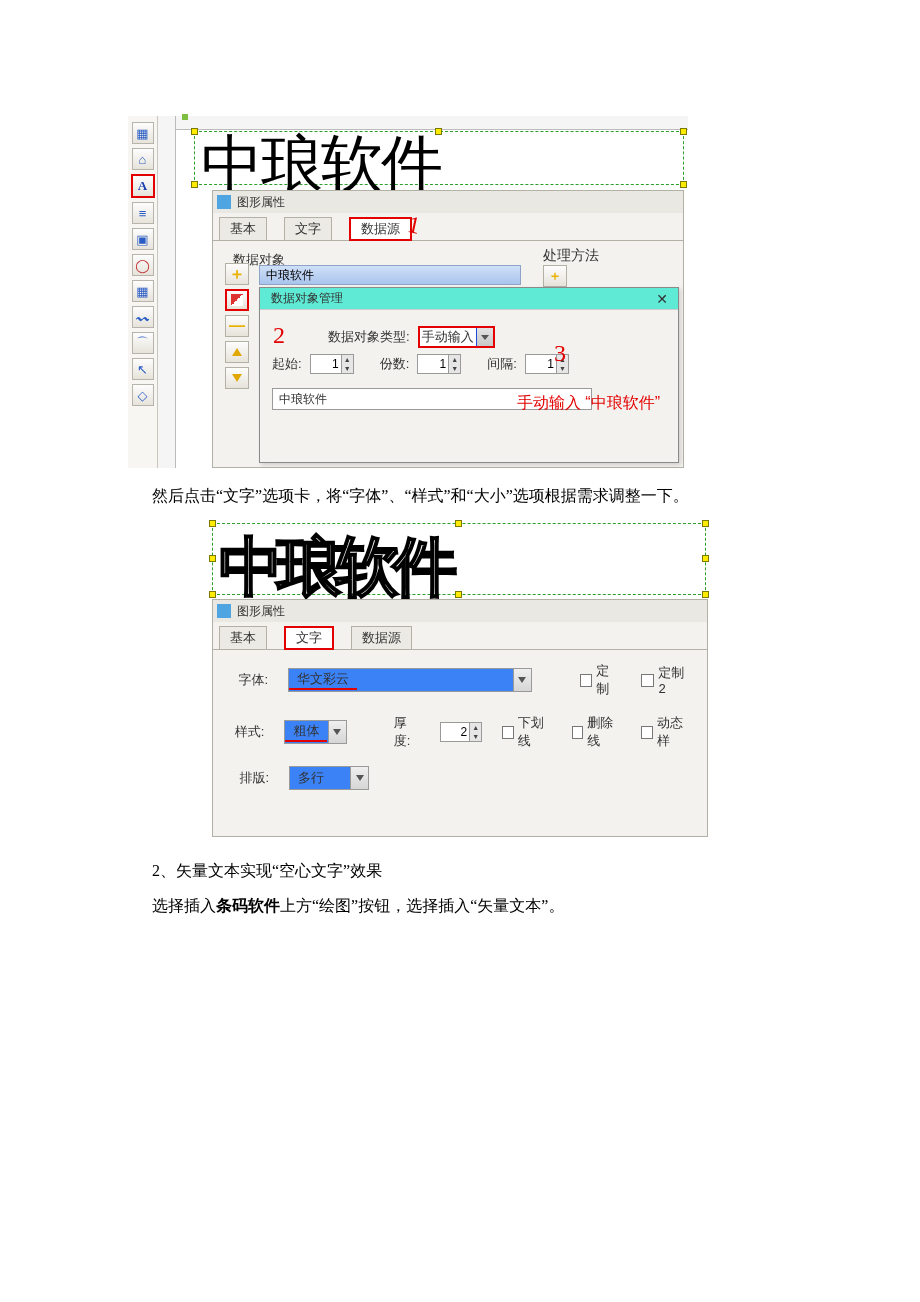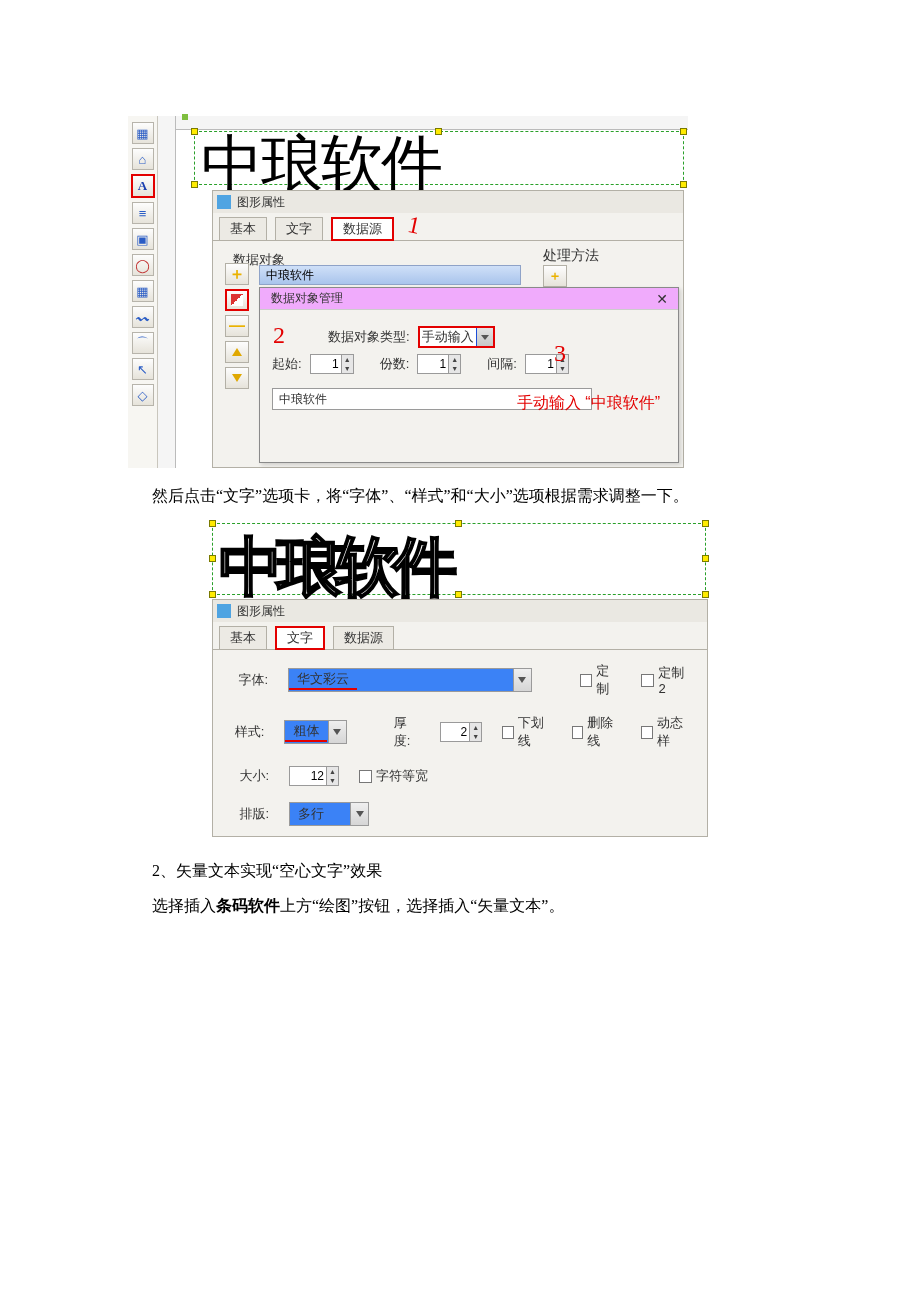--- a/index.html
+++ b/index.html
@@ -17,39 +17,39 @@
   .tool-btn.big-a { border: 2px solid #e30000; width: 24px; height: 24px; color: #1a3fb0; font-weight: bold; font-family: "Times New Roman", serif; }
   .ruler-v { position: absolute; left: 30px; top: 0; width: 18px; height: 352px; background: #f5f5f5; border-right: 1px solid #bbb; }
   .ruler-h { position: absolute; left: 48px; top: 0; right: 0; height: 14px; background: #f5f5f5; border-bottom: 1px solid #bbb; }
   .ruler-h::after { content: ""; position: absolute; left: 6px; top: -2px; width: 6px; height: 6px; background: #7fbf3f; }
   .canvas1 { position: absolute; left: 66px; top: 15px; right: 4px; height: 54px; border: 1px dashed #2aa02a; background: #fff; }
   .big-text-serif { position: absolute; left: 6px; top: -10px; font-family: "SimSun", serif; font-size: 62px; letter-spacing: -2px; color: #000; white-space: nowrap; }
   .sel-handle { position: absolute; width: 7px; height: 7px; background: #ffeb00; border: 1px solid #7a7a00; }
   .panel1 { position: absolute; left: 84px; top: 74px; right: 4px; bottom: 0; background: #f3f2ee; border: 1px solid #b3b0a6; }
   .panel-title { height: 22px; background: #eae8e2; display: flex; align-items: center; gap: 6px; font-size: 12px; color: #333; padding-left: 4px; }
   .panel-title .icon-sq { width: 14px; height: 14px; background: #4fa4e2; display: inline-block; }
-  .tabs-row { height: 28px; display: flex; align-items: end; border-bottom: 1px solid #b3b0a6; padding-left: 6px; gap: 8px; }
+  .tabs-row { height: 28px; display: flex; align-items: end; border-bottom: 1px solid #b3b0a6; padding-left: 6px; gap: 17px; }
   .tab { height: 24px; padding: 0 10px; font-size: 13px; color: #333; border: 1px solid #b3b0a6; border-bottom: 1px solid #fff; background: #fff; margin-bottom: -1px; display: flex; align-items: center; }
   .tab.inactive { background: #eceae4; border-bottom: 1px solid #b3b0a6; }
   .tab.active-red { border: 2px solid #e30000; }
   .inner1 { position: relative; padding: 10px 12px; font-size: 13px; color: #333; height: calc(100% - 50px); }
   .group-label { font-size: 13px; margin-bottom: 4px; }
   .list-box { position: absolute; left: 46px; top: 24px; width: 262px; height: 20px; border: 1px solid #8fa3c8; background: linear-gradient(#cfe0f8,#a9c4ec); color: #000; padding: 1px 6px; font-size: 12px; }
   .btn-col { position: absolute; left: 12px; top: 22px; display: flex; flex-direction: column; gap: 4px; }
   .sm-btn { width: 24px; height: 22px; border: 1px solid #b3b0a6; background: linear-gradient(#fdfdfd,#e6e3da); display:flex; align-items:center; justify-content:center; }
   .sm-btn.red-border { border: 2px solid #e30000; }
   .sm-btn .plus { color: #eab200; font-weight: bold; font-size: 16px; }
   .sm-btn .minus { color: #eab200; font-weight: bold; font-size: 16px; }
   .sm-btn .pencil { width: 12px; height: 12px; background: linear-gradient(135deg,#d33 50%,#fff 50%); }
   .sm-btn .arrow-up { width:0;height:0;border-left:5px solid transparent;border-right:5px solid transparent;border-bottom:8px solid #e0a800; }
   .sm-btn .arrow-down { width:0;height:0;border-left:5px solid transparent;border-right:5px solid transparent;border-top:8px solid #e0a800; }
   .proc-label { position: absolute; left: 330px; top: 6px; font-size: 14px; }
   .proc-btn { position: absolute; left: 330px; top: 24px; width: 24px; height: 22px; border: 1px solid #b3b0a6; background: linear-gradient(#fdfdfd,#e6e3da); display:flex; align-items:center; justify-content:center; }
   .dialog1 { position: absolute; left: 46px; top: 46px; right: 4px; bottom: 4px; background: #f3f2ee; border: 1px solid #8a8a8a; box-shadow: 2px 2px 4px rgba(0,0,0,.15); }
-  .dlg-title { height: 22px; display: flex; align-items: center; justify-content: space-between; padding: 0 6px; font-size: 12px; background: #f0abfc; border-bottom: 1px solid #ccc; }
+  .dlg-title { height: 22px; display: flex; align-items: center; justify-content: space-between; padding: 0 6px; font-size: 12px; background: #5eead4; border-bottom: 1px solid #ccc; }
   .dlg-title .left { display:flex; align-items:center; gap:5px; }
   .dlg-close { font-size: 14px; color: #333; padding: 0 4px; }
   .dlg-body { padding: 10px 12px; font-size: 13px; position: relative; }
   .dlg-row { display: flex; align-items: center; gap: 8px; margin-top: 6px; }
   .combo-red { display: inline-flex; align-items: center; height: 22px; border: 2px solid #e30000; background: #fff; }
   .combo-red .val { padding: 0 2px; color: #333; border-right:1px solid #1d4ed8; height:100%; display:flex; align-items:center; }
   .combo-red .dd { width: 16px; height: 100%; background: linear-gradient(#e3e3e3,#c7c7c7); display:flex; align-items:center; justify-content:center; }
   .combo-red .dd::after{content:"";width:0;height:0;border-left:4px solid transparent;border-right:4px solid transparent;border-top:5px solid #555;}
   .spinbox { display:inline-flex; align-items:center; border:1px solid #9a9a9a; height:20px; background:#fff; }
   .spinbox input{ width:30px; border:0; text-align:right; padding:0 2px; font-size:12px; height:18px; outline:none; }
@@ -267,34 +267,20 @@
           <span class="chk">
               <span class="box"></span>
               <span>删除线</span>
             </span>
           <span class="chk">
               <span class="box"></span>
               <span>动态样</span>
             </span>
         </div>
         <div class="form-row">
-          <span class="lbl">大小:</span>
-          <span class="spinbox">
-              <input style="width: 36px;" class="red-underline" value="12">
-              <span class="spin">
-                <span>▲</span>
-                <span>▼</span>
-              </span>
-            </span>
-          <span class="chk">
-              <span class="box"></span>
-              <span>字符等宽</span>
-            </span>
-        </div>
-        <div class="form-row">
           <span class="lbl">排版:</span>
           <span class="combo" style="width:80px">
             <span class="val">多行</span>
             <span style="flex:1"></span>
               <span class="dd"></span>
           </span>
         </div>
       </div>
     </div>
   </div>

